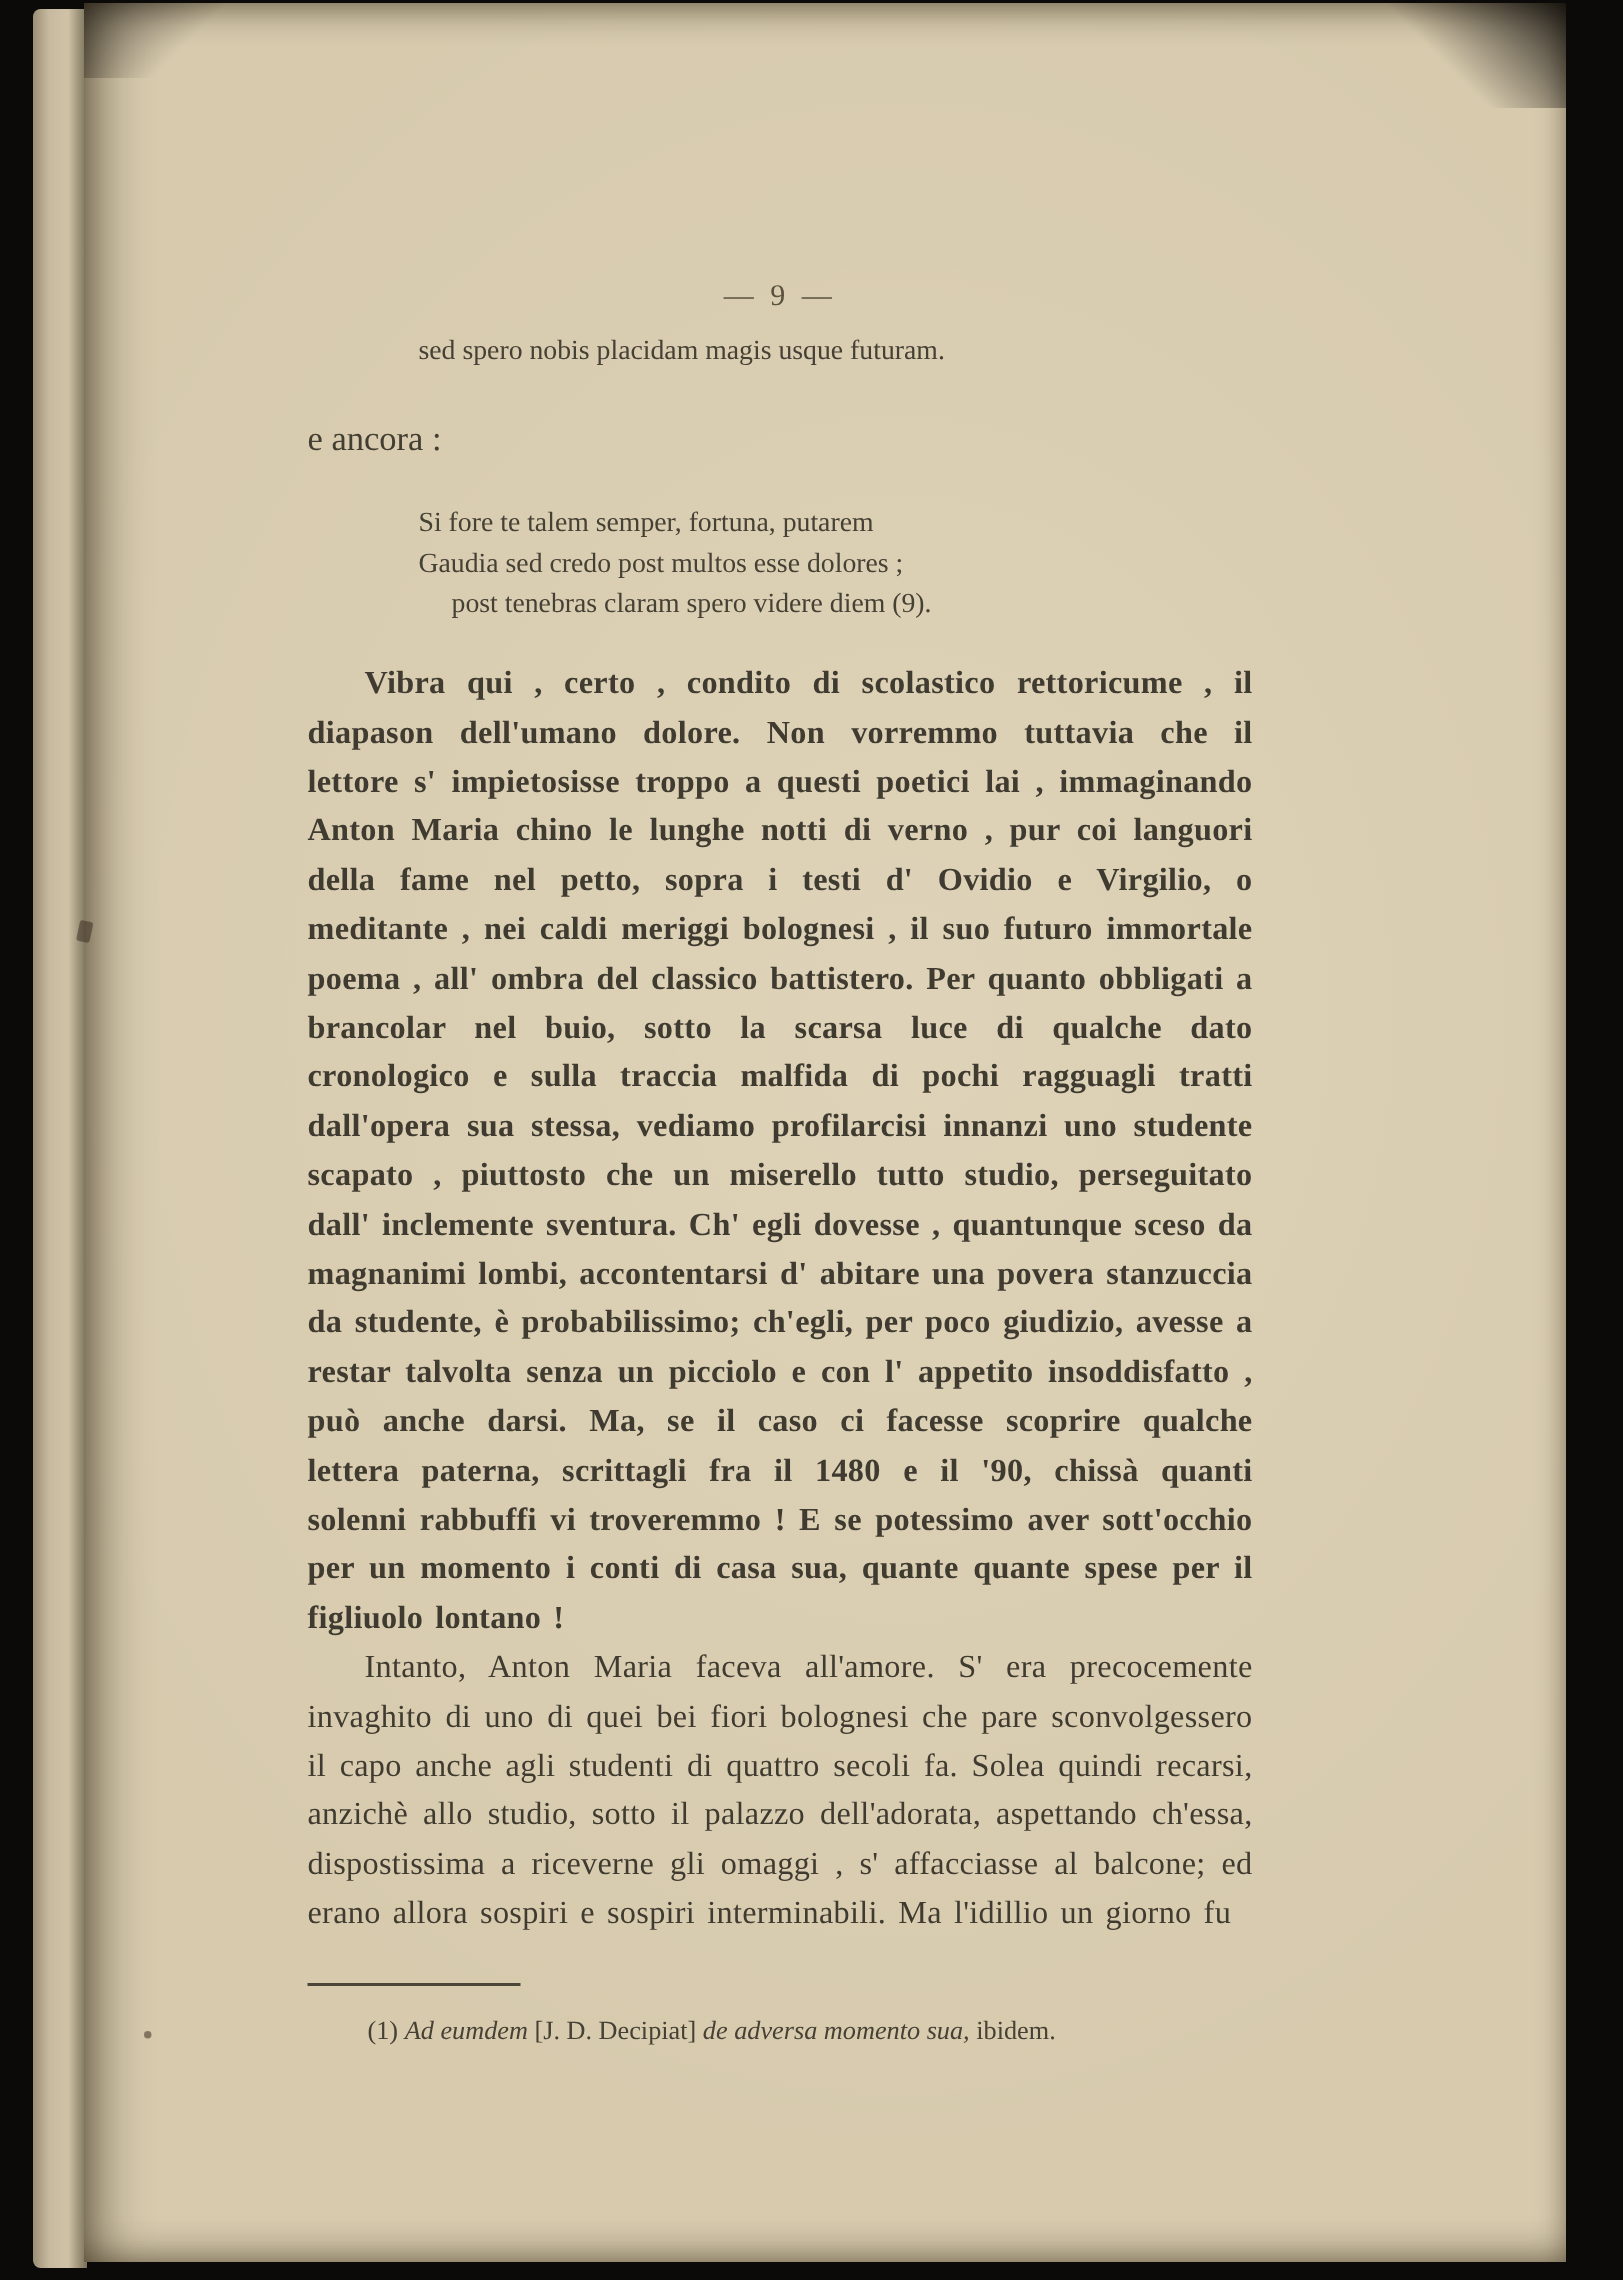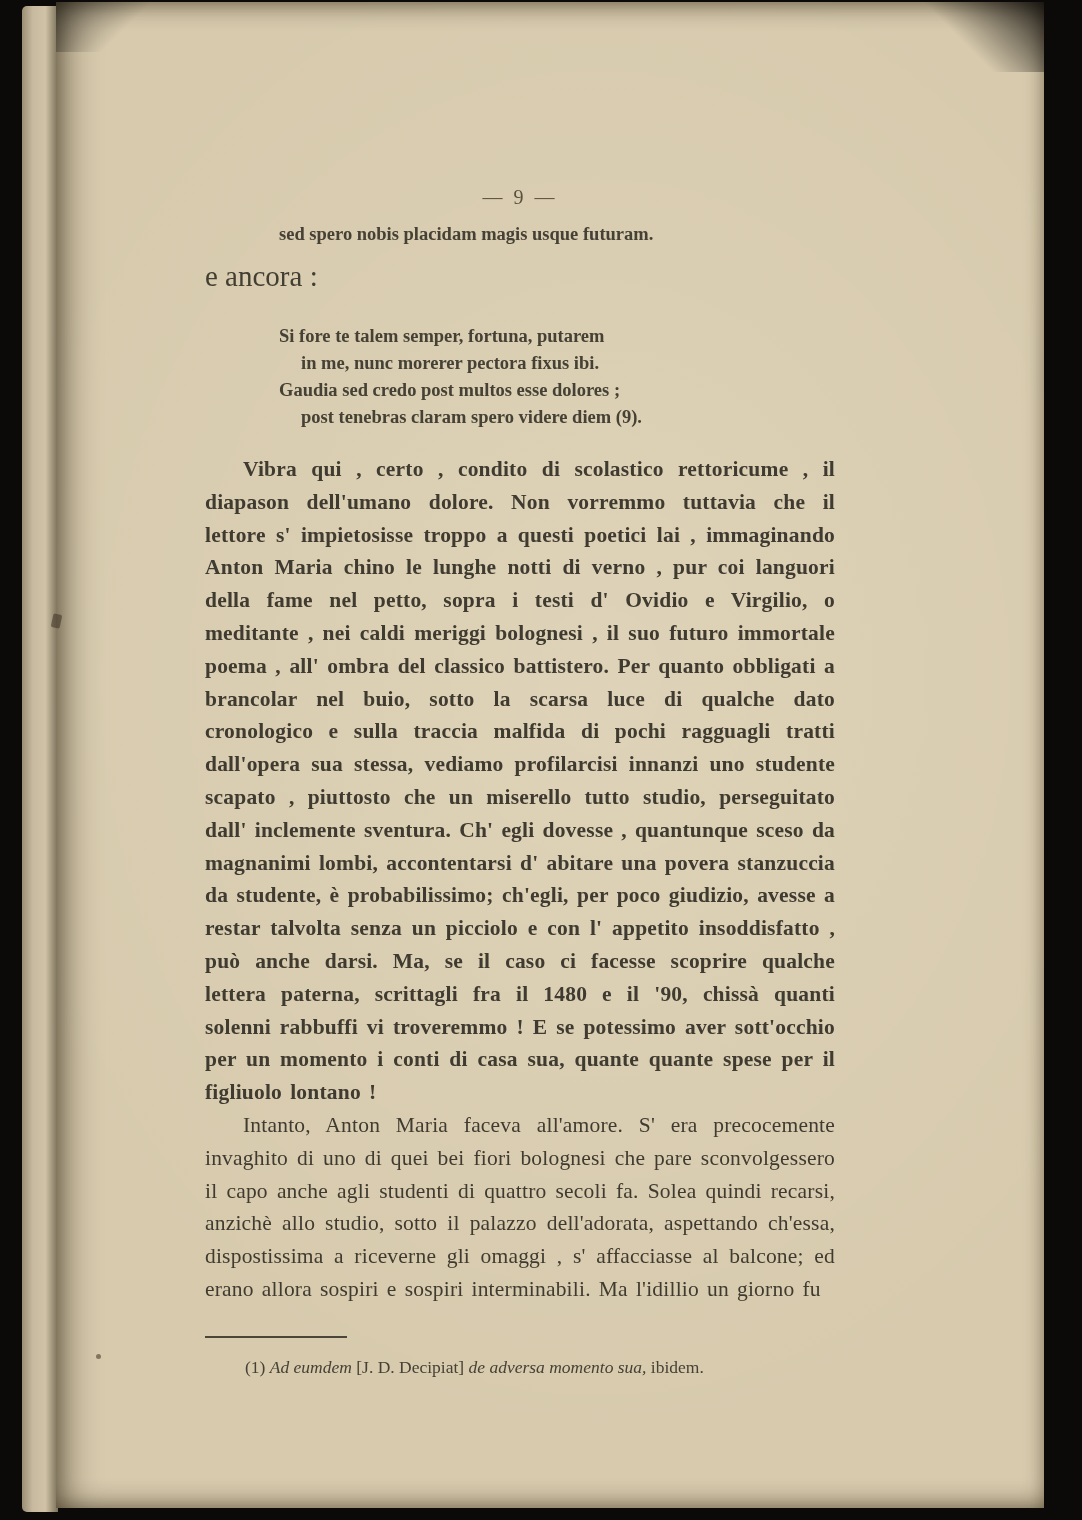--- a/index.html
+++ b/index.html
@@ -57,25 +57,25 @@
     color:#59523f;
   }
   .verse {
     font-size:18.5px;
     line-height:27px;
     margin-left:74px;
     color:#464135;
   }
   .verse1 { margin-top:12px; }
   .verse2 { margin-top:30px; }
-  .v-line { white-space:nowrap;font-weight:bold; }
+  .v-line { white-space:nowrap; }
   .v-indent { margin-left:22px; }
   .interlude {
-    margin-top:12px;
-    font-size:29px;
+    margin-top:32px;
+    font-size:23px;
     color:#433e32;
   }
   .para {
     font-size:21.5px;
     line-height:32.8px;
     text-align:justify;
     text-indent:38px;
     word-spacing:2.5px;
     letter-spacing:.2px;
     color:#403b30;
@@ -111,21 +111,20 @@
     <div class="page-number">— 9 —</div>
 
     <div class="verse verse1">
       <div class="v-line">sed spero nobis placidam magis usque futuram.</div>
     </div>
 
     <div class="interlude">e ancora :</div>
 
     <div class="verse verse2">
       <div class="v-line">Si fore te talem semper, fortuna, putarem</div>
-      <div class="v-line v-indent">in me, nunc morerer pectora fixus ibi.</div>
       <div class="v-line">Gaudia sed credo post multos esse dolores ;</div>
       <div class="v-line v-indent">post tenebras claram spero videre diem (9).</div>
     </div>
 
     <p class="para first">Vibra qui , certo , condito di scolastico rettoricume , il diapason dell'umano dolore. Non vorremmo tuttavia che il lettore s' impietosisse troppo a questi poetici lai , immaginando Anton Maria chino le lunghe notti di verno , pur coi languori della fame nel petto, sopra i testi d' Ovidio e Virgilio, o meditante , nei caldi meriggi bolognesi , il suo futuro immortale poema , all' ombra del classico battistero. Per quanto obbligati a brancolar nel buio, sotto la scarsa luce di qualche dato cronologico e sulla traccia malfida di pochi ragguagli tratti dall'opera sua stessa, vediamo profilarcisi innanzi uno studente scapato , piuttosto che un miserello tutto studio, perseguitato dall' inclemente sventura. Ch' egli dovesse , quantunque sceso da magnanimi lombi, accontentarsi d' abitare una povera stanzuccia da studente, è probabilissimo; ch'egli, per poco giudizio, avesse a restar talvolta senza un picciolo e con l' appetito insoddisfatto , può anche darsi. Ma, se il caso ci facesse scoprire qualche lettera paterna, scrittagli fra il 1480 e il '90, chissà quanti solenni rabbuffi vi troveremmo ! E se potessimo aver sott'occhio per un momento i conti di casa sua, quante quante spese per il figliuolo lontano !</p>
     <p class="para">Intanto, Anton Maria faceva all'amore. S' era precocemente invaghito di uno di quei bei fiori bolognesi che pare sconvolgessero il capo anche agli studenti di quattro secoli fa. Solea quindi recarsi, anzichè allo studio, sotto il palazzo dell'adorata, aspettando ch'essa, dispostissima a riceverne gli omaggi , s' affacciasse al balcone; ed erano allora sospiri e sospiri interminabili. Ma l'idillio un giorno fu</p>
 
     <div class="footnote-rule"></div>
 
     <div class="footnotes">

